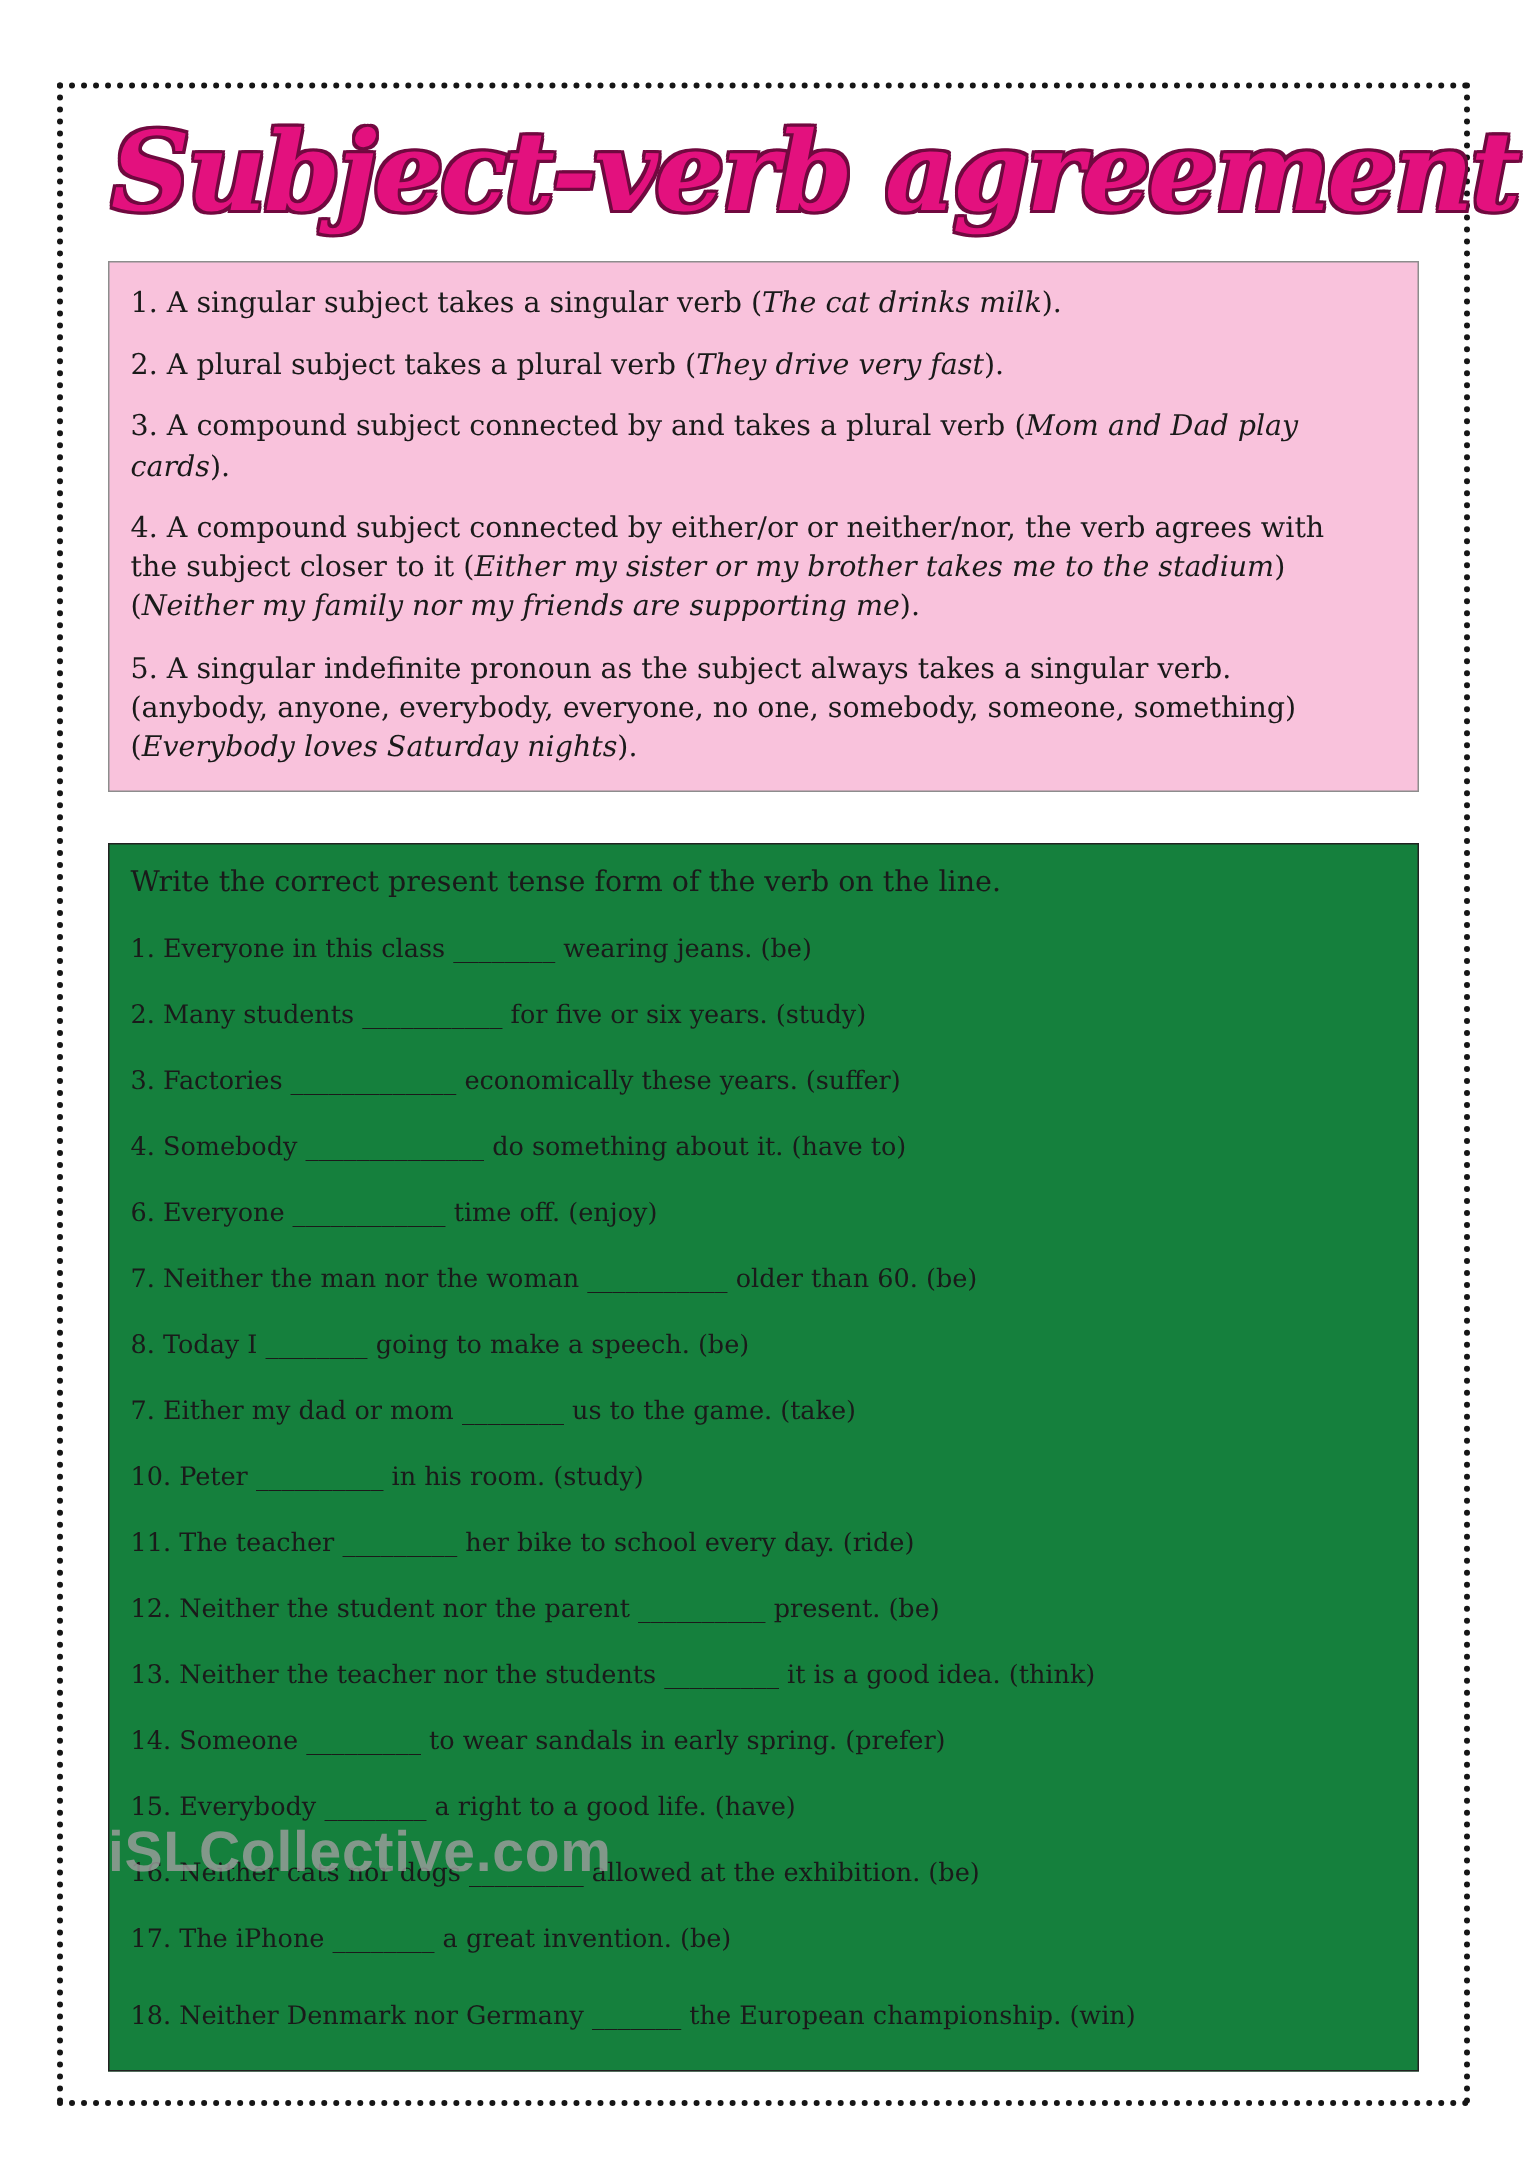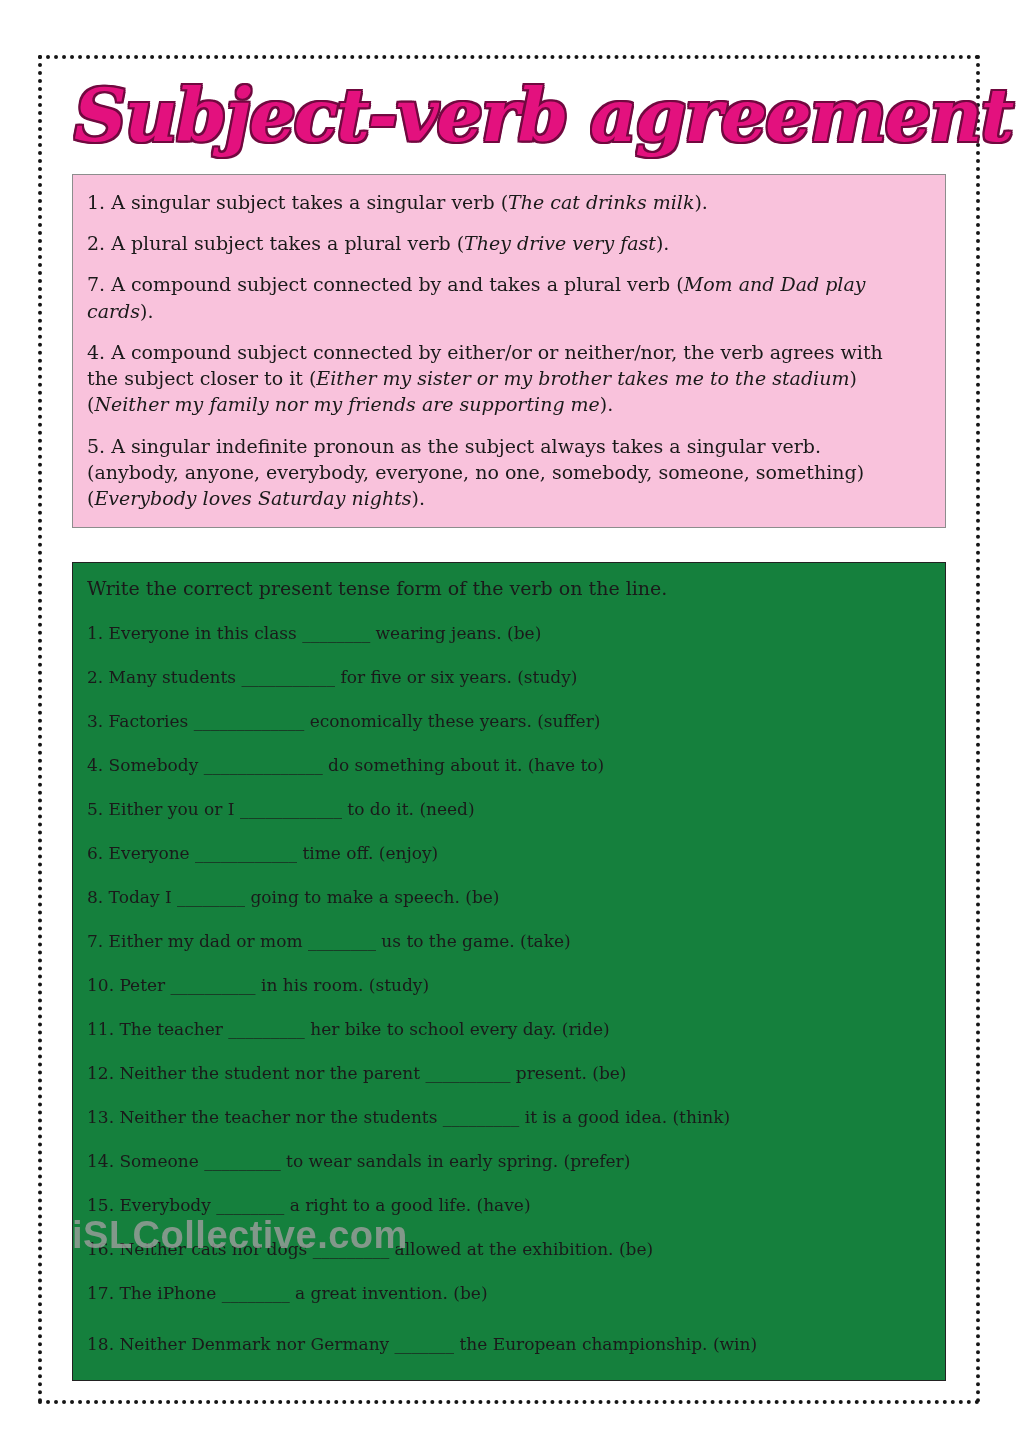--- a/index.html
+++ b/index.html
@@ -102,35 +102,35 @@
 <div class="page">
 
   <div class="border-frame">
 
     <h1 class="title">Subject-verb agreement</h1>
 
     <section class="rules-box">
       <div id="rules-container">
           <p class="rule"><span>1. A singular subject takes a singular verb (</span><em>The cat drinks milk</em><span>).</span></p>
           <p class="rule"><span>2. A plural subject takes a plural verb (</span><em>They drive very fast</em><span>).</span></p>
-          <p class="rule"><span>7. A compound subject connected by and takes a plural verb (</span><em>Mom and Dad play cards</em><span>).</span></p>
+          <p class="rule"><span>3. A compound subject connected by and takes a plural verb (</span><em>Mom and Dad play cards</em><span>).</span></p>
           <p class="rule"><span>4. A compound subject connected by either/or or neither/nor, the verb agrees with the subject closer to it (</span><em>Either my sister or my brother takes me to the stadium</em><span>)(</span><em>Neither my family nor my friends are supporting me</em><span>).</span></p>
           <p class="rule"><span>5. A singular indefinite pronoun as the subject always takes a singular verb. (anybody, anyone, everybody, everyone, no one, somebody, someone, something) (</span><em>Everybody loves Saturday nights</em><span>).</span></p>
         </div>
     </section>
 
     <section class="exercise-box">
       <p class="instruction">Write the correct present tense form of the verb on the line.</p>
       <div id="exercise-list">
           <p class="exercise">1. Everyone in this class ________ wearing jeans. (be)</p>
           <p class="exercise">2. Many students ___________ for five or six years. (study)</p>
           <p class="exercise">3. Factories _____________ economically these years. (suffer)</p>
           <p class="exercise">4. Somebody ______________ do something about it. (have to)</p>
-          <p class="exercise">5. Either you or I ____________ to do it. (need)</p>
           <p class="exercise">6. Everyone ____________ time off. (enjoy)</p>
+          <p class="exercise">7. Neither the man nor the woman ___________ older than 60. (be)</p>
           <p class="exercise">8. Today I ________ going to make a speech. (be)</p>
           <p class="exercise">7. Either my dad or mom ________ us to the game. (take)</p>
           <p class="exercise">10. Peter __________ in his room. (study)</p>
           <p class="exercise">11. The teacher _________ her bike to school every day. (ride)</p>
           <p class="exercise">12. Neither the student nor the parent __________ present. (be)</p>
           <p class="exercise">13. Neither the teacher nor the students _________ it is a good idea. (think)</p>
           <p class="exercise">14. Someone _________ to wear sandals in early spring. (prefer)</p>
           <p class="exercise">15. Everybody ________ a right to a good life. (have)</p>
           <p class="exercise">16. Neither cats nor dogs _________ allowed at the exhibition. (be)</p>
           <p class="exercise">17. The iPhone ________ a great invention. (be)</p>

